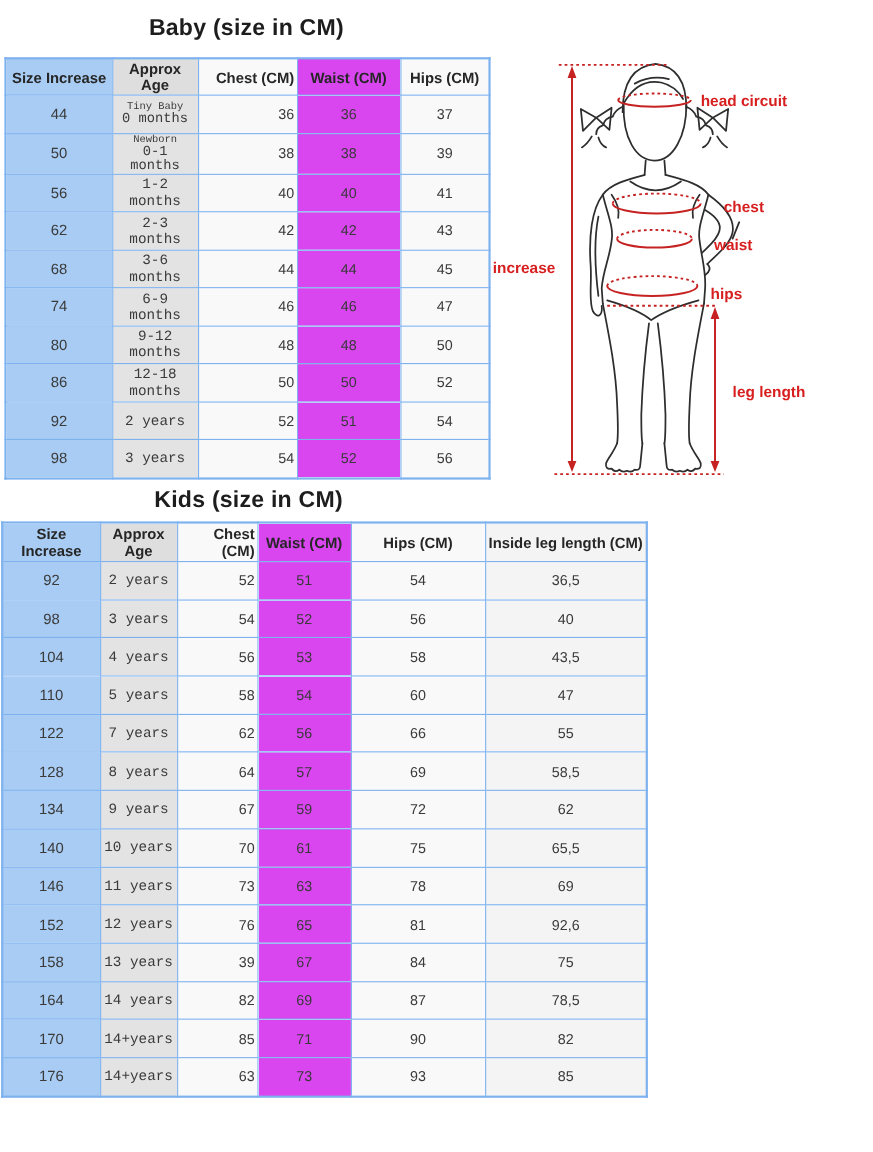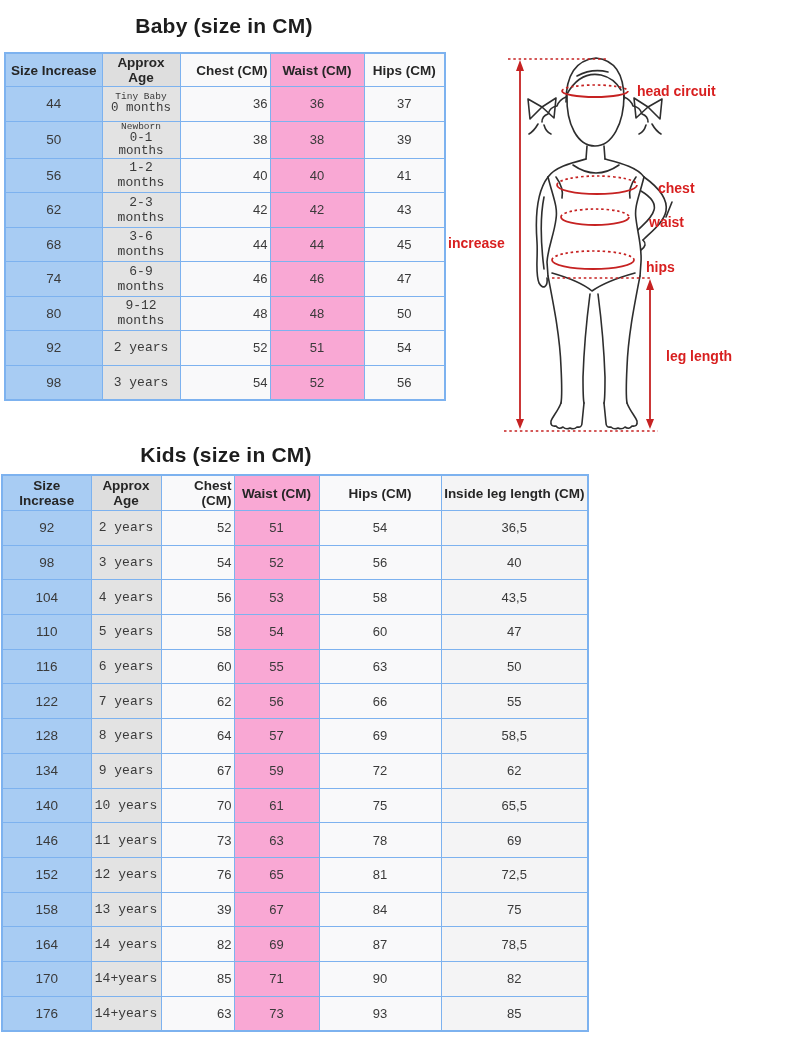--- a/index.html
+++ b/index.html
@@ -23,21 +23,21 @@
     border:1px solid #7db2ef;text-align:center;vertical-align:middle;
     padding:0 2px;overflow:hidden;
   }
   .size-table th{font-size:13.5px;font-weight:700;color:#262626;}
   .size-table td{font-size:13px;color:#3a3a3a;}
   .size-table td:first-child{font-size:13.5px;}
   
   .size-table th:nth-child(1),.size-table td:nth-child(1){background:#a8ccf3;}
   .size-table th:nth-child(2),.size-table td:nth-child(2){background:#dedede;}
   .size-table th:nth-child(3),.size-table td:nth-child(3){background:#f9f9fa;text-align:right;}
-  .size-table th:nth-child(4),.size-table td:nth-child(4){background:#f9a8d4;text-align:center;}
+  .size-table th:nth-child(4),.size-table td:nth-child(4){background:#d946ef;text-align:center;}
   .size-table th:nth-child(5),.size-table td:nth-child(5){background:#f9f9fa;}
   .size-table th:nth-child(6),.size-table td:nth-child(6){background:#f4f4f5;}
   .size-table td:nth-child(2){background:#e3e3e3;font-family:Liberation Mono, monospace;}
 
   .table-baby{left:4px;top:52px;width:440px;}
   .table-baby th{height:32px;}
   .table-baby td{height:33.5px;}
   .table-kids{left:1px;top:474px;width:586px;}
   .table-kids th{height:34px;}
   .table-kids td{height:33.7px;}
@@ -124,20 +124,27 @@
           <td>46</td>
           <td>46</td>
           <td>47</td>
         </tr>
         <tr>
           <td>80</td>
           <td>9-12 months</td>
           <td>48</td>
           <td>48</td>
           <td>50</td>
+        </tr>
+        <tr>
+          <td>86</td>
+          <td>12-18 months</td>
+          <td>50</td>
+          <td>50</td>
+          <td>52</td>
         </tr>
         <tr>
           <td>92</td>
           <td>2 years</td>
           <td>52</td>
           <td>51</td>
           <td>54</td>
         </tr>
         <tr>
           <td>98</td>
@@ -197,28 +204,20 @@
         </tr>
         <tr>
           <td>110</td>
           <td>5 years</td>
           <td>58</td>
           <td>54</td>
           <td>60</td>
           <td>47</td>
         </tr>
         <tr>
-          <td>116</td>
-          <td>6 years</td>
-          <td>60</td>
-          <td>55</td>
-          <td>63</td>
-          <td>50</td>
-        </tr>
-        <tr>
           <td>122</td>
           <td>7 years</td>
           <td>62</td>
           <td>56</td>
           <td>66</td>
           <td>55</td>
         </tr>
         <tr>
           <td>128</td>
           <td>8 years</td>
@@ -250,21 +249,21 @@
           <td>63</td>
           <td>78</td>
           <td>69</td>
         </tr>
         <tr>
           <td>152</td>
           <td>12 years</td>
           <td>76</td>
           <td>65</td>
           <td>81</td>
-          <td>72,5</td>
+          <td>92,6</td>
         </tr>
         <tr>
           <td>158</td>
           <td>13 years</td>
           <td>39</td>
           <td>67</td>
           <td>84</td>
           <td>75</td>
         </tr>
         <tr>

